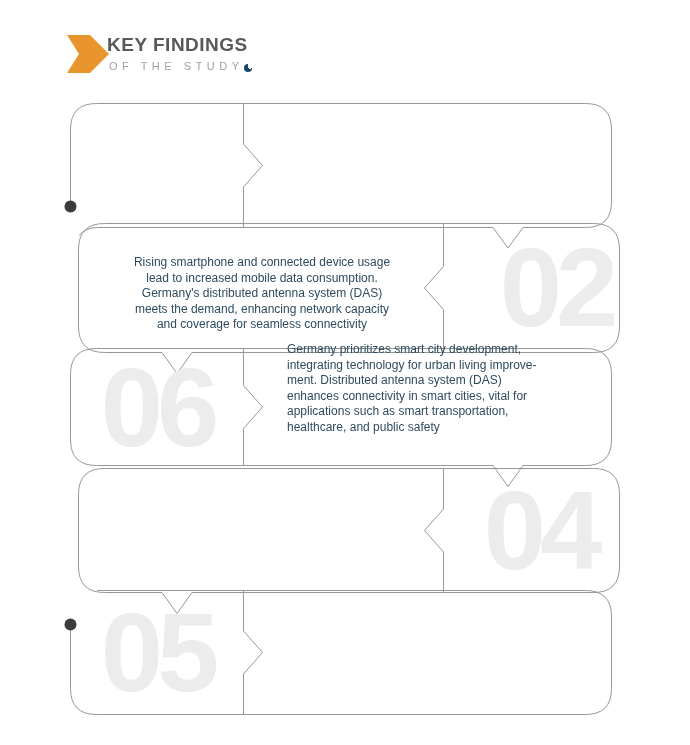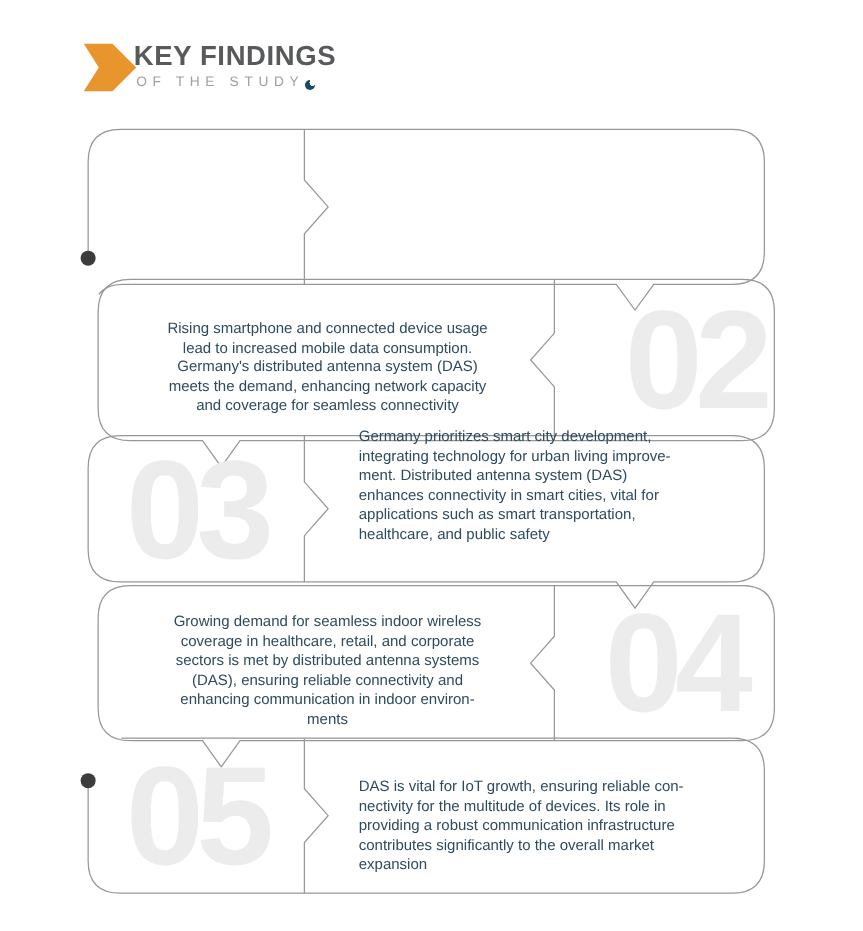--- a/index.html
+++ b/index.html
@@ -23,21 +23,21 @@
   
   .logo {
     position: absolute;
     left: 66px; top: 32px;
     display: flex;
     align-items: flex-start;
   }
   .logo-arrow { width: 44px; height: 40px; margin-top: 2px; }
   .logo-textwrap { margin-left: -3px; }
   .logo-title {
-    font-size: 22px;
+    font-size: 19px;
     font-weight: 700;
     letter-spacing: 0.5px;
     color: #58595B;
     line-height: 26px;
   }
   .logo-subtitle-row {
     display: flex;
     align-items: flex-end;
     margin-top: 2px;
     margin-left: 2px;
@@ -126,36 +126,25 @@
   </header>
 
 
   <div class="num pos-n2">02</div>
   <div class="txt txt-right pos-t2">Rising smartphone and connected device usage
 lead to increased mobile data consumption.
 Germany's distributed antenna system (DAS)
 meets the demand, enhancing network capacity
 and coverage for seamless connectivity</div>
 
-  <div class="num pos-n3">03</div>
+  <div class="num pos-n3">06</div>
   <div class="txt pos-t3">Germany prioritizes smart city development,
 integrating technology for urban living improve-
 ment. Distributed antenna system (DAS)
 enhances connectivity in smart cities, vital for
 applications such as smart transportation,
 healthcare, and public safety</div>
 
   <div class="num pos-n4">04</div>
-  <div class="txt txt-right pos-t4">Growing demand for seamless indoor wireless
-coverage in healthcare, retail, and corporate
-sectors is met by distributed antenna systems
-(DAS), ensuring reliable connectivity and
-enhancing communication in indoor environ-
-ments</div>
 
   <div class="num pos-n5">05</div>
-  <div class="txt pos-t5">DAS is vital for IoT growth, ensuring reliable con-
-nectivity for the multitude of devices. Its role in
-providing a robust communication infrastructure
-contributes significantly to the overall market
-expansion</div>
 
 </div>
 
 </body></html>

